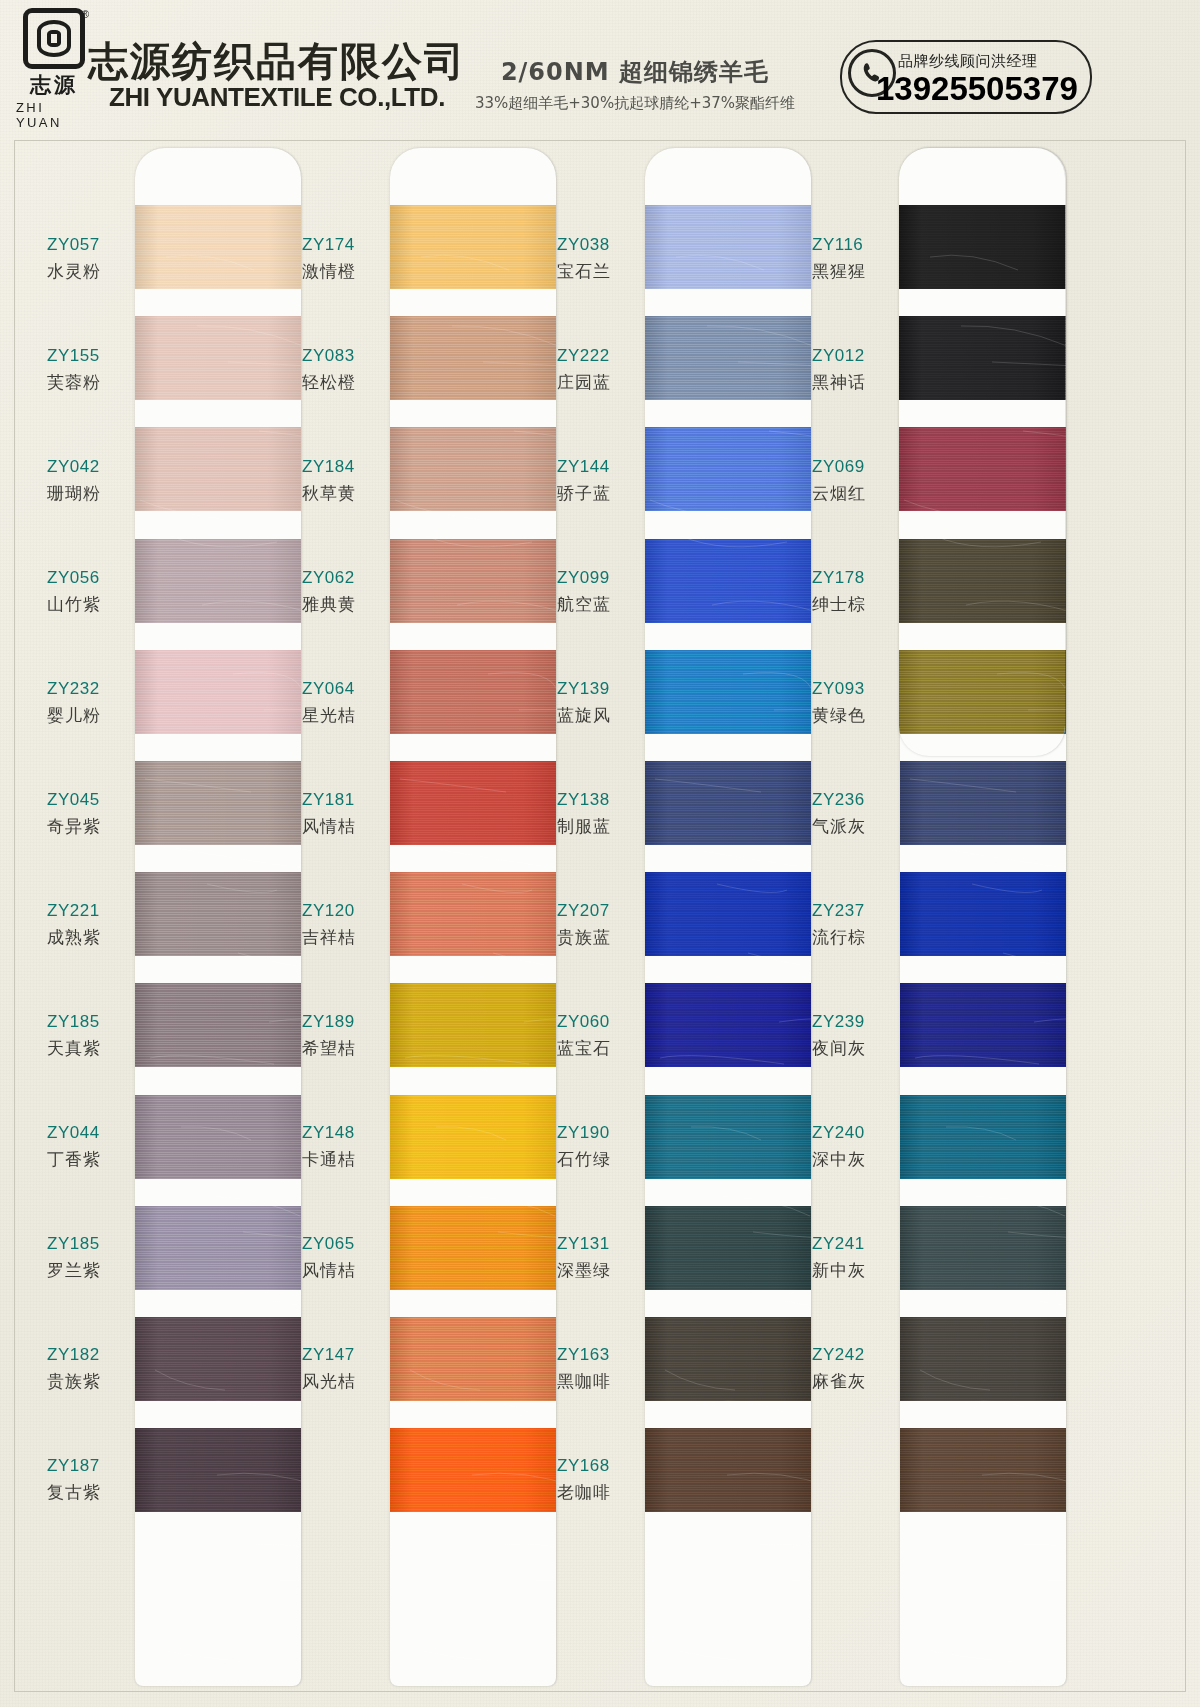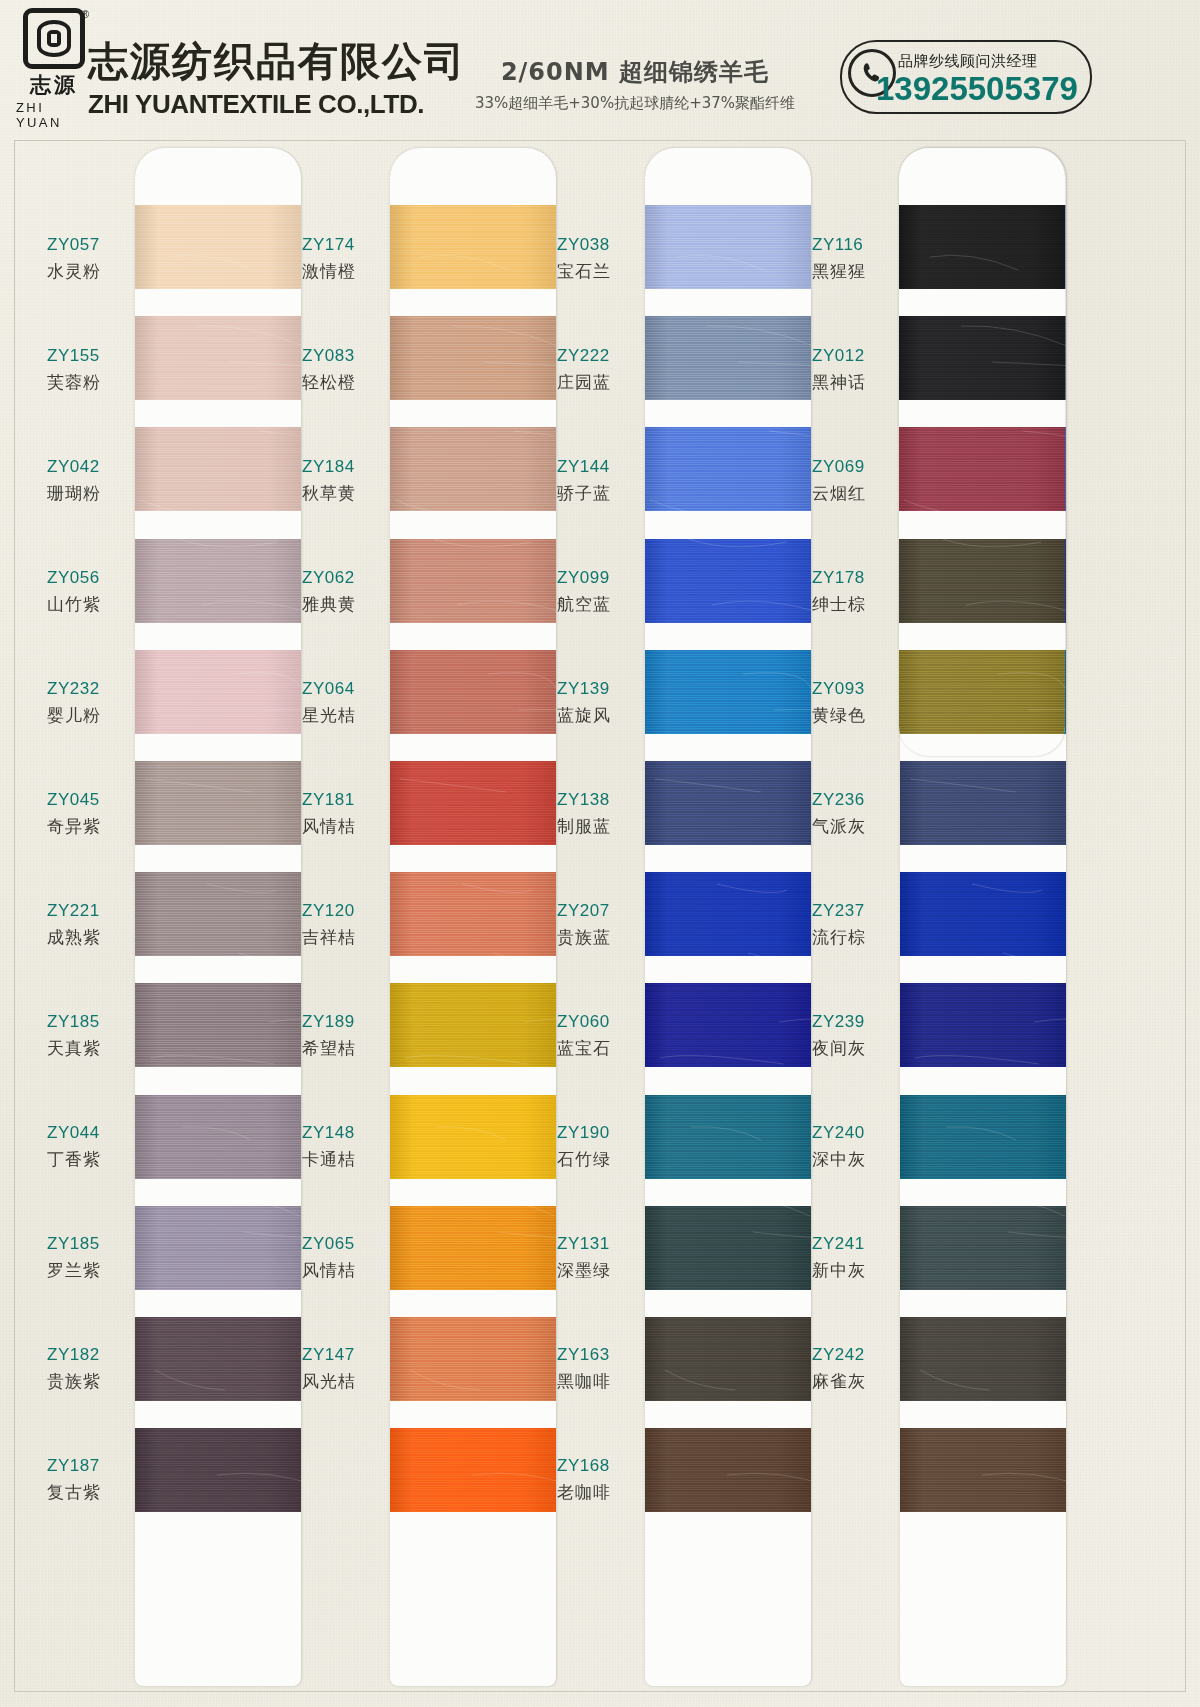--- a/index.html
+++ b/index.html
@@ -54,21 +54,21 @@
   }
   .company{
     position:absolute;left:88px;top:40px;
   }
   .company-cn{
     font-size:40px;font-weight:bold;color:#26261f;letter-spacing:2px;
     font-family:"DejaVu Sans",sans-serif;line-height:1.05;
   }
   .company-en{
     font-size:26px;font-weight:bold;color:#26261f;letter-spacing:-0.4px;
-    line-height:1.1;margin-top:8px;
+    line-height:1.1;margin-top:1px;text-align:center;
   }
   .product{
     position:absolute;left:455px;top:56px;width:360px;text-align:center;
   }
   .product-title{
     font-size:24px;font-weight:bold;color:#4a4a46;letter-spacing:1px;
     font-family:"DejaVu Sans",sans-serif;
   }
   .product-comp{
     font-size:15px;color:#55554f;margin-top:6px;letter-spacing:0px;
@@ -85,21 +85,21 @@
     display:flex;align-items:center;justify-content:center;
   }
   .contact-icon svg{width:24px;height:24px;display:block;}
   .contact-adv{
     position:absolute;left:56px;top:10px;
     font-size:15px;color:#232320;letter-spacing:0.5px;
     font-family:"DejaVu Sans",sans-serif;white-space:nowrap;
   }
   .contact-phone{
     position:absolute;left:34px;top:28px;
-    font-size:33px;font-weight:bold;color:#0f766e;letter-spacing:0px;
+    font-size:33px;font-weight:bold;color:#000000;letter-spacing:0px;
   }
 
   
   .sheet{
     position:absolute;left:14px;top:140px;width:1172px;height:1552px;
     border:1px solid #c9c7ba;box-sizing:border-box;
   }
   .columns{
     position:absolute;left:0;top:0;width:1172px;height:1552px;
   }

